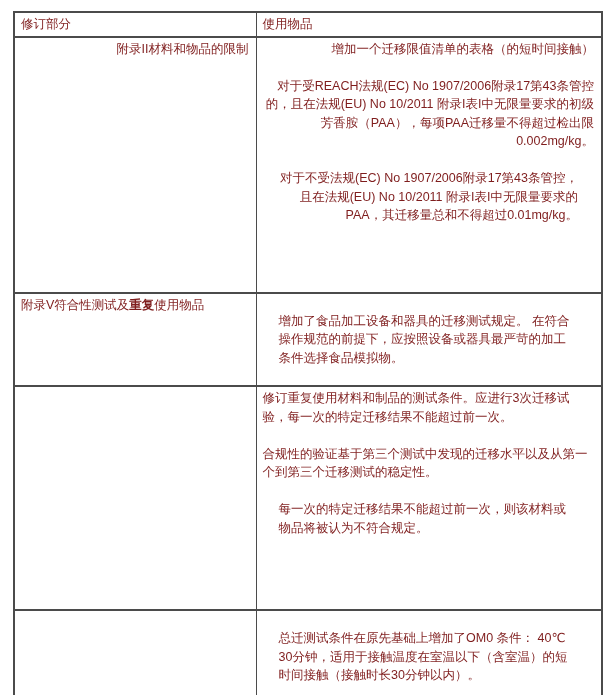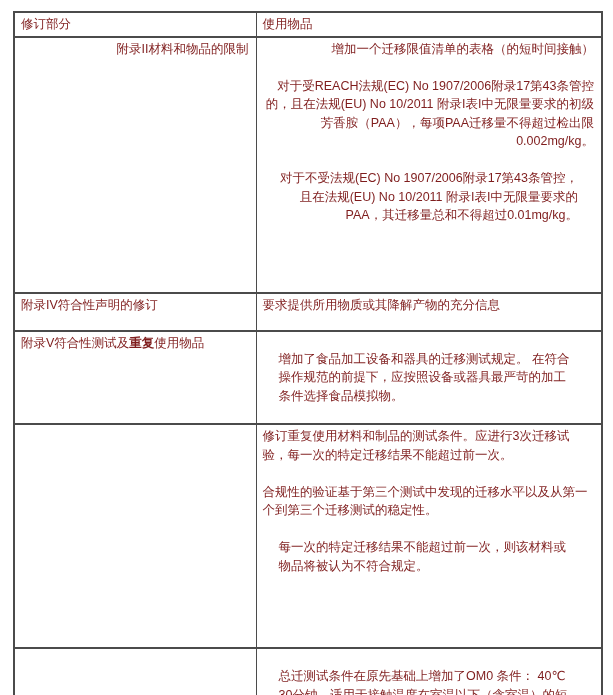--- a/index.html
+++ b/index.html
@@ -72,24 +72,20 @@
 
     <tr class="rh256">
       <td>附录II材料和物品的限制</td>
       <td>
         <p>增加一个迁移限值清单的表格（的短时间接触）</p>
         <p>对于受REACH法规(EC) No 1907/2006附录17第43条管控的，且在法规(EU) No 10/2011 附录I表I中无限量要求的初级芳香胺（PAA），每项PAA迁移量不得超过检出限0.002mg/kg。</p>
         <p class="last">对于不受法规(EC) No 1907/2006附录17第43条管控，且在法规(EU) No 10/2011 附录I表I中无限量要求的PAA，其迁移量总和不得超过0.01mg/kg。</p>
       </td>
     </tr>
 
-    <tr class="rh38">
-      <td>附录IV符合性声明的修订</td>
-      <td>要求提供所用物质或其降解产物的充分信息</td>
-    </tr>
 
     <tr class="rh59">
       <td>
         <span>附录V符合性测试及</span><span class="bold-seg">重复</span><span>使用物品</span>
       </td>
       <td>
         <p class="last">增加了食品加工设备和器具的迁移测试规定。 在符合操作规范的前提下，应按照设备或器具最严苛的加工条件选择食品模拟物。</p>
       </td>
     </tr>
 

